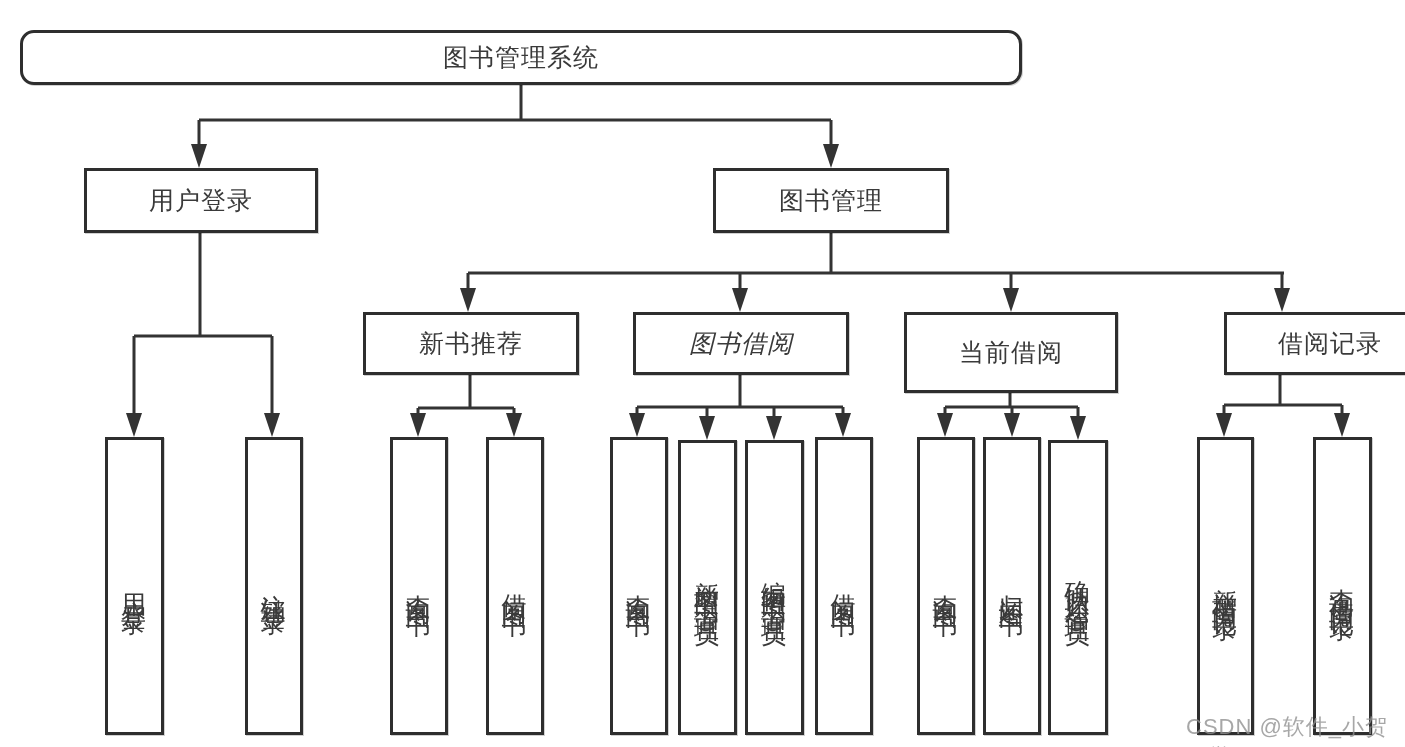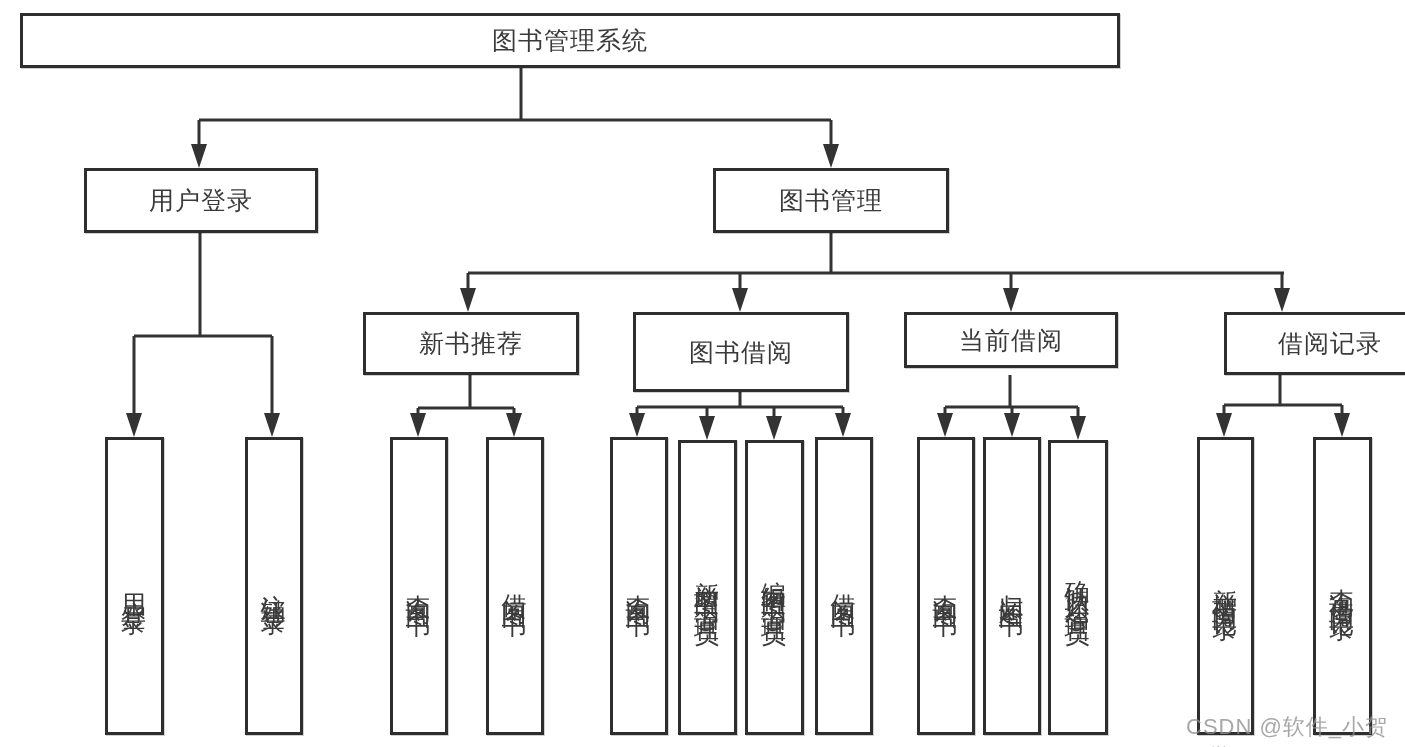--- a/index.html
+++ b/index.html
@@ -75,28 +75,28 @@
       <polygon points="766,416 782,416 774,440"></polygon>
       <polygon points="835,413 851,413 843,437"></polygon>
       <polygon points="937,413 953,413 945,437"></polygon>
       <polygon points="1004,413 1020,413 1012,437"></polygon>
       <polygon points="1070,416 1086,416 1078,440"></polygon>
       <polygon points="1216,413 1232,413 1224,437"></polygon>
       <polygon points="1334,413 1350,413 1342,437"></polygon>
     </g>
   </svg>
 
-  <div class="node" style="left:20px; top:13px; width:1100px; height:55px;">图书管理系统</div>
+  <div class="node" style="left:20px; top:30px; width:1002px; height:55px;border-radius:14px;">图书管理系统</div>
 
   <div class="node" style="left:84px; top:168px; width:234px; height:65px;">用户登录</div>
   <div class="node" style="left:363px; top:312px; width:216px; height:63px;">新书推荐</div>
 
   <div class="node" style="left:713px; top:168px; width:236px; height:65px;">图书管理</div>
-  <div class="node" style="left:633px; top:312px; width:216px; height:80px;">图书借阅</div>
-  <div class="node" style="left:904px; top:312px; width:214px; height:56px;">当前借阅</div>
+  <div class="node" style="left:633px; top:312px; width:216px; height:63px;font-style:italic;">图书借阅</div>
+  <div class="node" style="left:904px; top:312px; width:214px; height:81px;">当前借阅</div>
   <div class="node" style="left:1176px; top:312px; width:212px; height:63px;margin-left:48px;">借阅记录</div>
 
   <div class="node vnode" style="left:105px; top:437px; width:59px; height:298px;">用户登录</div>
   <div class="node vnode" style="left:245px; top:437px; width:58px; height:298px;">注销登录</div>
 
   <div class="node vnode" style="left:390px; top:437px; width:58px; height:298px;">查询图书</div>
   <div class="node vnode" style="left:486px; top:437px; width:58px; height:298px;">借阅图书</div>
 
   <div class="node vnode" style="left:610px; top:437px; width:58px; height:298px;">查询图书</div>
   <div class="node vnode" style="left:678px; top:440px; width:59px; height:295px;">新增图书（管理员）</div>

